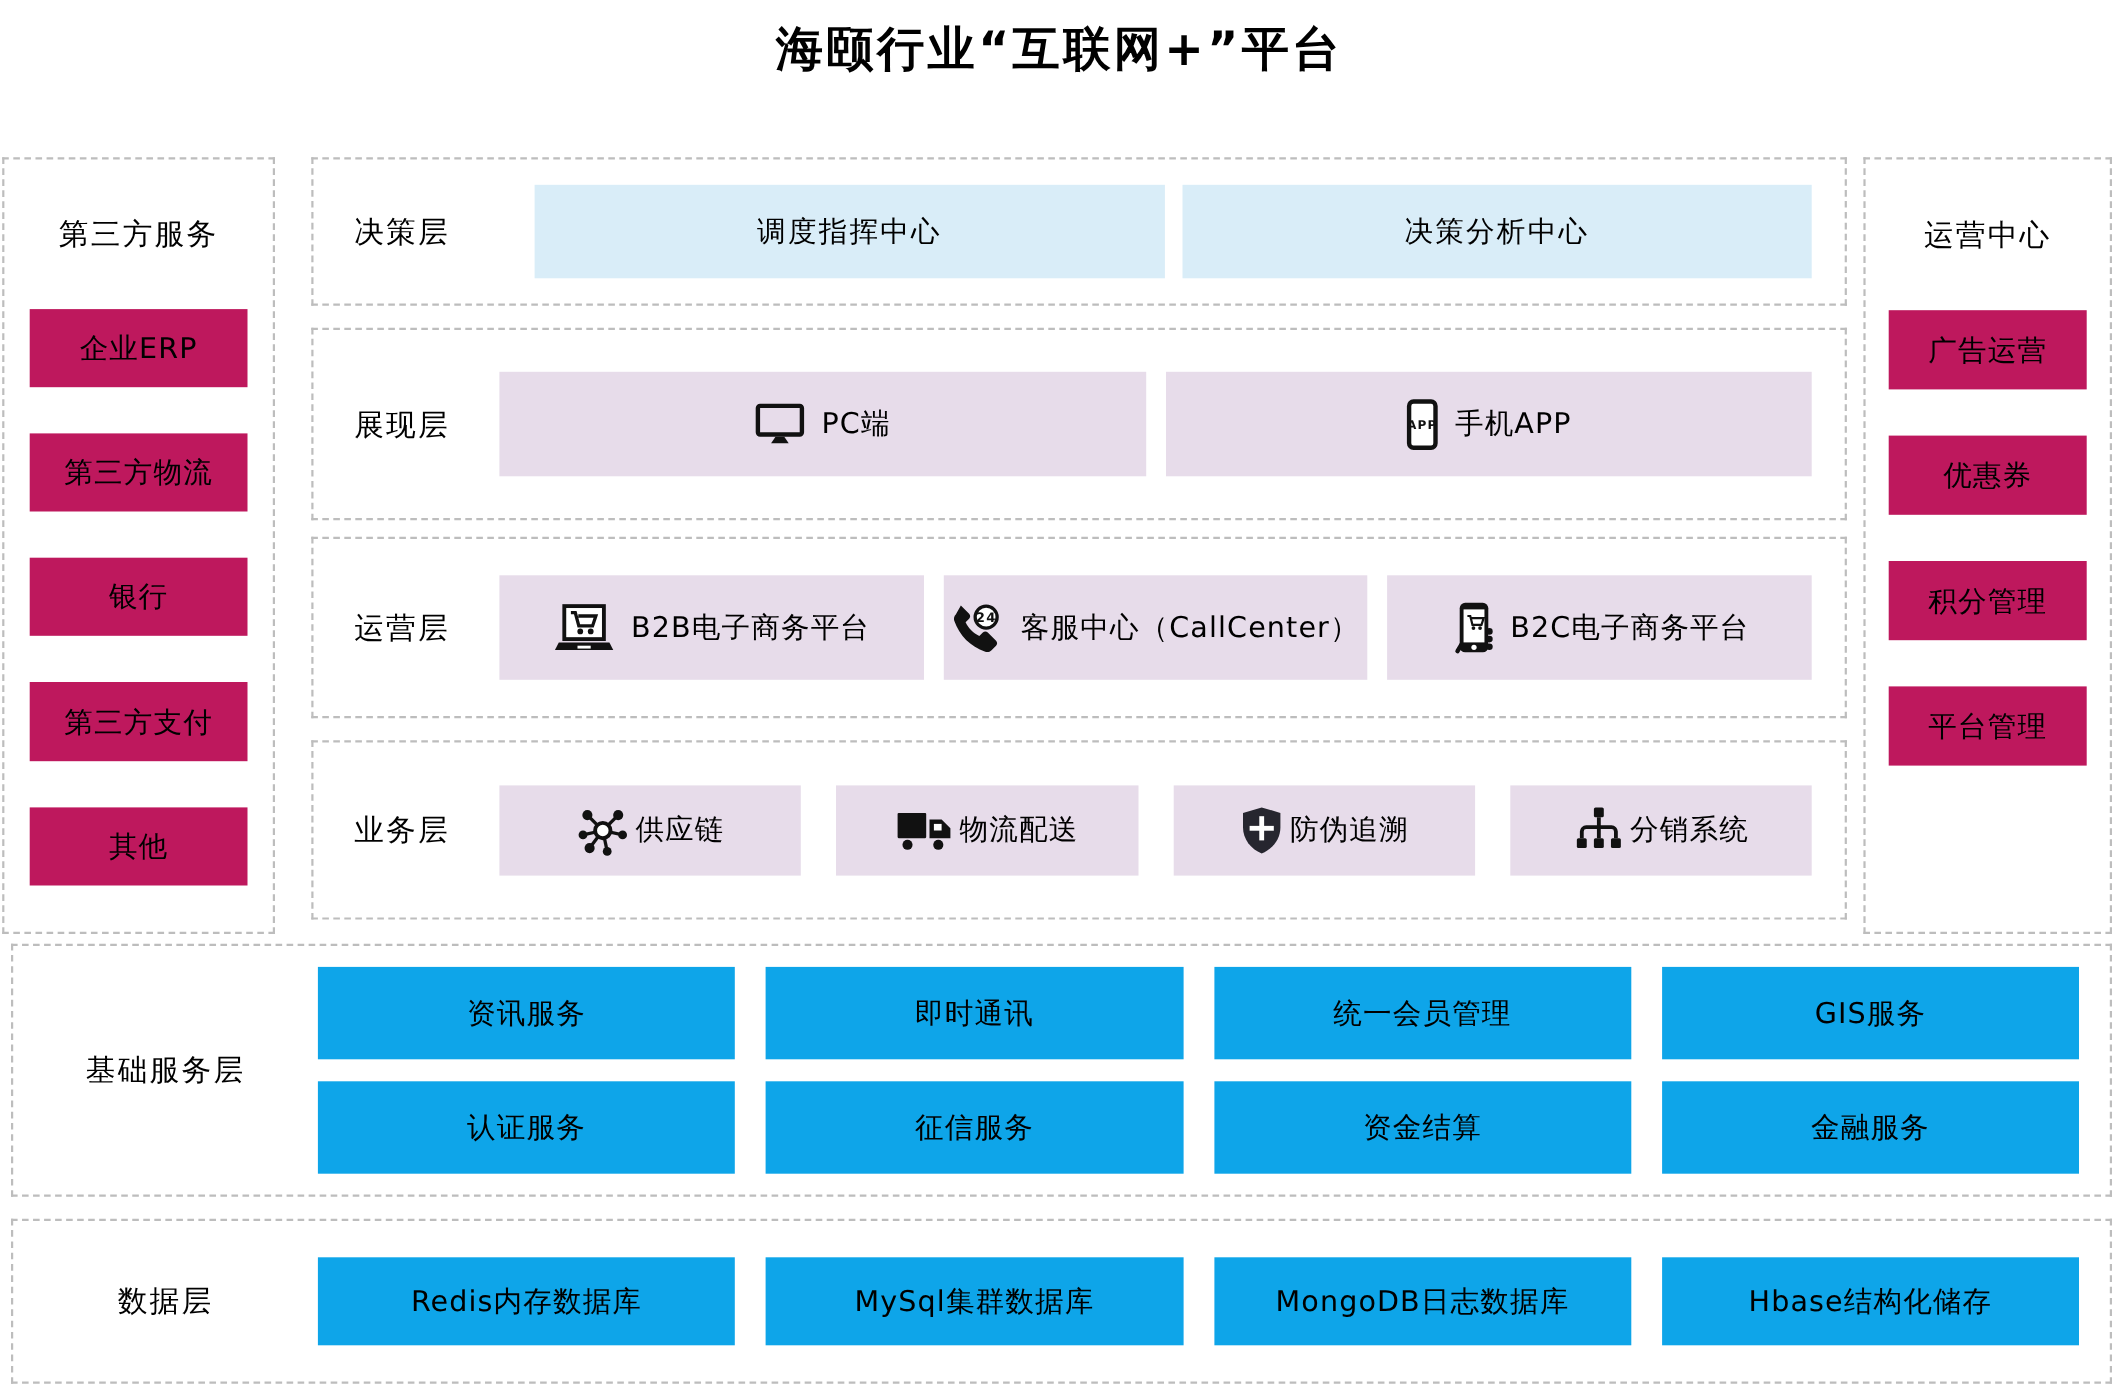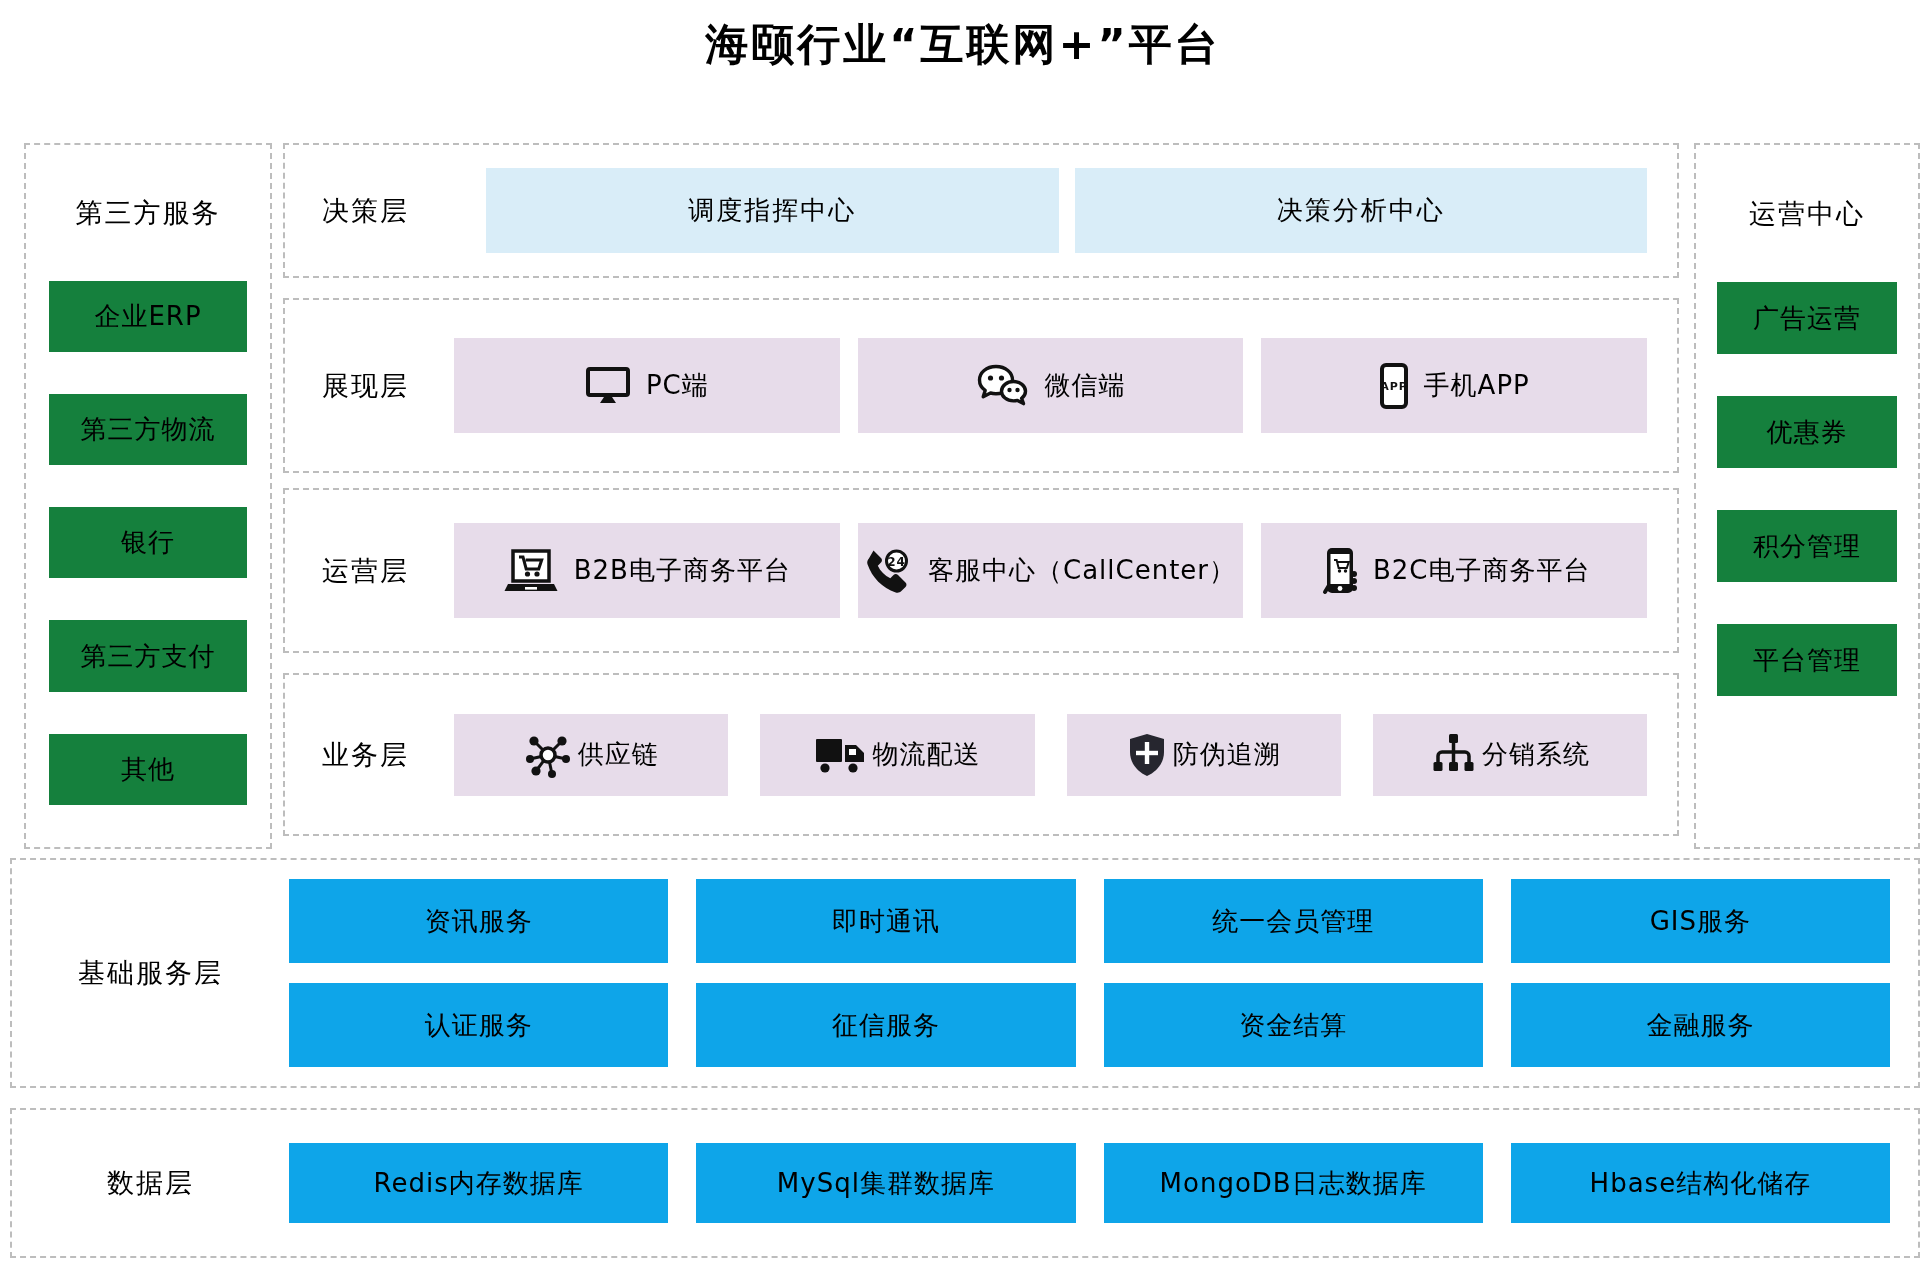--- a/index.html
+++ b/index.html
@@ -6,25 +6,25 @@
   html,body { width:1926px; height:1270px; background:#fff; overflow:hidden; }
   body { font-family:"DejaVu Sans","Liberation Sans",sans-serif; color:#000; position:relative; }
 
   .title { position:absolute; top:16px; left:0; width:100%; text-align:center;
            font-size:43px; font-weight:700; letter-spacing:3px; }
 
   .dashed { position:absolute; border:2px dashed #bdbdbd; background:#fff; }
 
   
   .side-panel { display:flex; flex-direction:column; align-items:center; }
-  #left-panel  { left:24px;   top:143px; width:248px; height:706px; }
+  #left-panel  { left:2px;   top:143px; width:248px; height:706px; }
   #right-panel { left:1694px; top:143px; width:226px; height:706px; }
   .panel-header { height:137px; display:flex; align-items:center; justify-content:center;
                   font-size:27px; letter-spacing:2px; }
-  .side-item { height:72px; margin-bottom:42px; background:#15803d;
+  .side-item { height:72px; margin-bottom:42px; background:#be185d;
                display:flex; align-items:center; justify-content:center;
                font-size:26px; letter-spacing:1px; }
   #left-panel  .side-item { width:198px; }
   #right-panel .side-item { width:180px; }
 
   
   .layer-box { left:283px; width:1396px; display:flex; align-items:center; }
   #layer-decision     { top:143px; height:135px; }
   #layer-presentation { top:298px; height:175px; }
   #layer-operation    { top:488px; height:165px; }
@@ -89,35 +89,20 @@
         <span class="icon">
           <svg width="46" height="40" viewBox="0 0 46 40">
             <rect x="3" y="3" width="40" height="26" rx="2" fill="none" stroke="#111" stroke-width="4"></rect>
             <polygon points="19,31 27,31 31,37 15,37" fill="#111"></polygon>
           </svg>
         </span>
         <span>PC端</span>
       </div>
       <div class="pink-box">
         <span class="icon">
-          <svg width="54" height="46" viewBox="0 0 54 46">
-            <g stroke="#111" stroke-width="3.4" fill="#fff" stroke-linejoin="round">
-              <path d="M20 3.5 C10.3 3.5 3.5 9.6 3.5 17 C3.5 21.3 5.7 25 9.2 27.4 L7.2 33.8 L14.5 30 C16.2 30.5 18 30.7 20 30.7 C29.7 30.7 36.5 24.6 36.5 17 C36.5 9.6 29.7 3.5 20 3.5 Z"></path>
-              <path d="M37.5 18.5 C30.9 18.5 25.5 22.9 25.5 28.2 C25.5 33.5 30.9 37.9 37.5 37.9 C38.9 37.9 40.2 37.7 41.5 37.4 L47.5 40.6 L45.6 35.3 C48 33.5 49.5 31 49.5 28.2 C49.5 22.9 44.1 18.5 37.5 18.5 Z"></path>
-            </g>
-            <circle cx="14.5" cy="15" r="2.6" fill="#111"></circle>
-            <circle cx="25.5" cy="15" r="2.6" fill="#111"></circle>
-            <circle cx="33.5" cy="27" r="2.2" fill="#111"></circle>
-            <circle cx="41.5" cy="27" r="2.2" fill="#111"></circle>
-          </svg>
-        </span>
-        <span>微信端</span>
-      </div>
-      <div class="pink-box">
-        <span class="icon">
           <svg width="30" height="48" viewBox="0 0 30 48">
             <rect x="3" y="3" width="24" height="42" rx="4" fill="#fff" stroke="#111" stroke-width="4"></rect>
             <text x="15" y="28" text-anchor="middle" font-size="11" font-weight="bold" fill="#111">APP</text>
           </svg>
         </span>
         <span>手机APP</span>
       </div>
     </div>
   </div>
 

